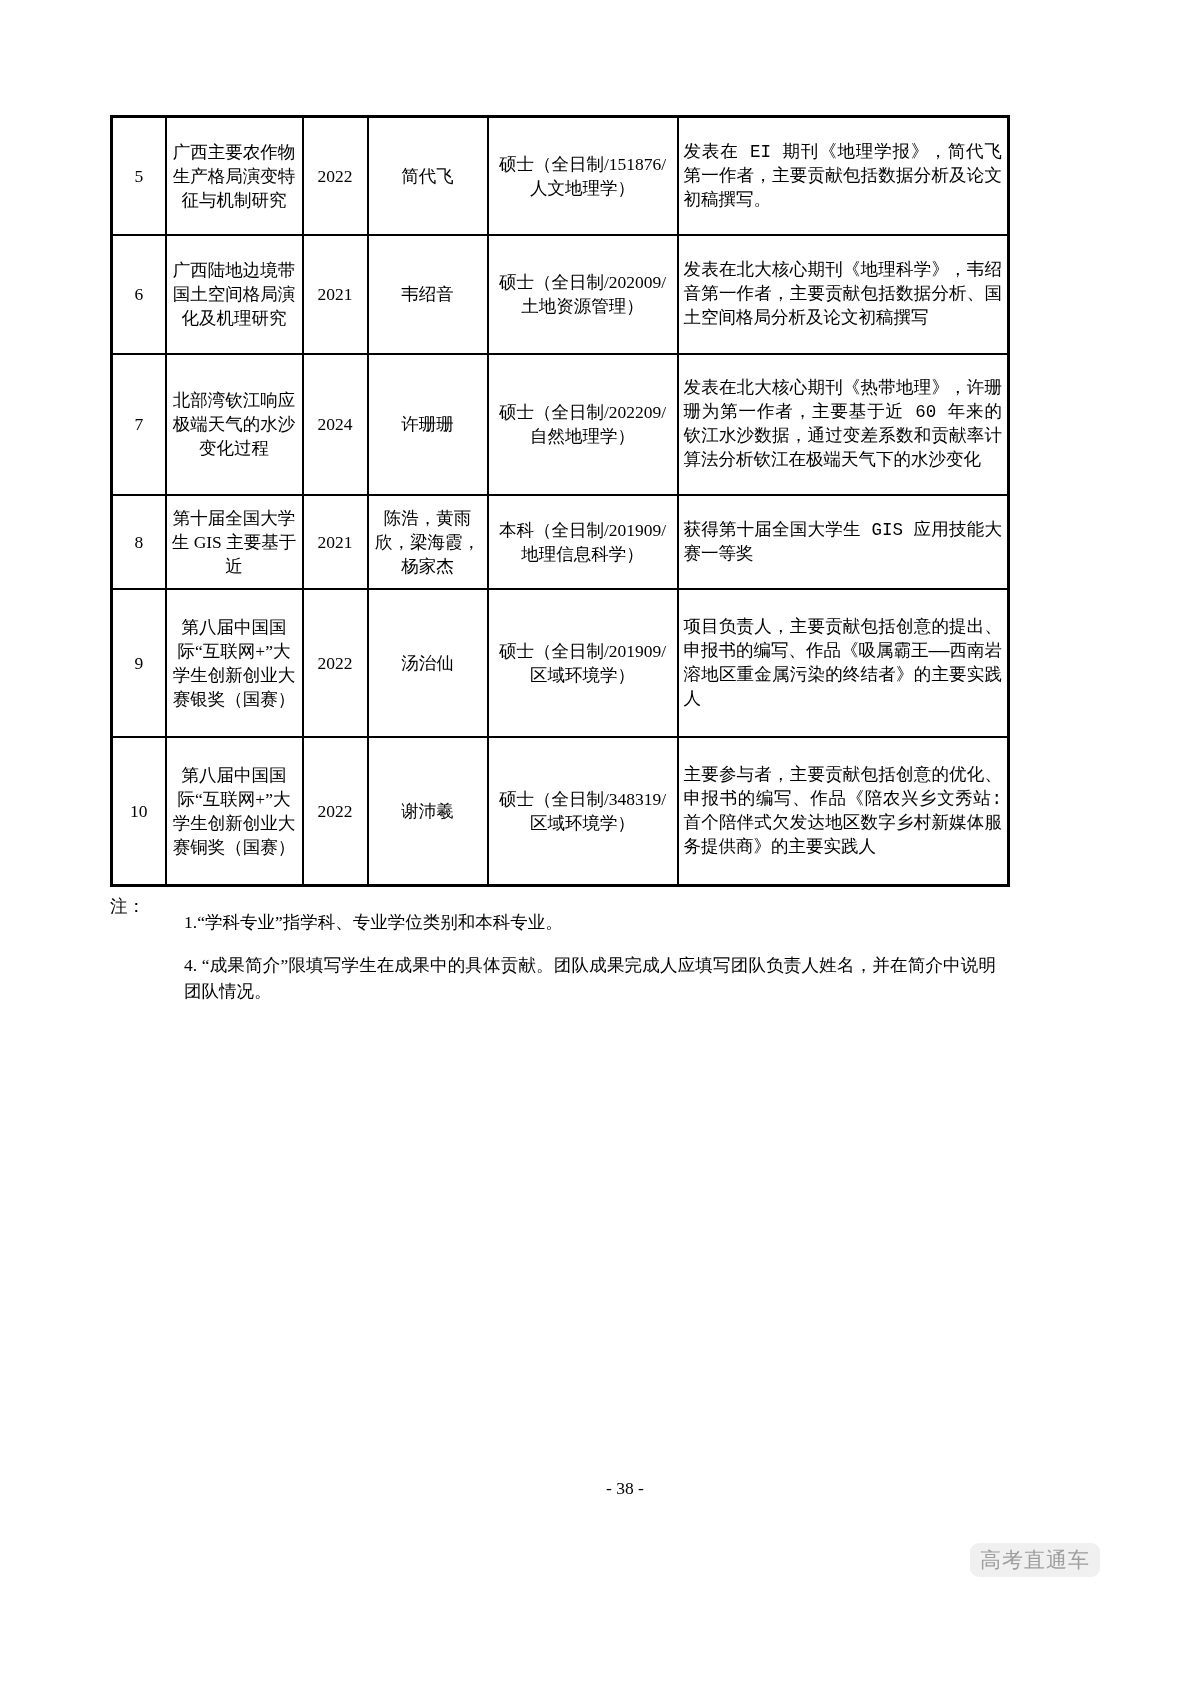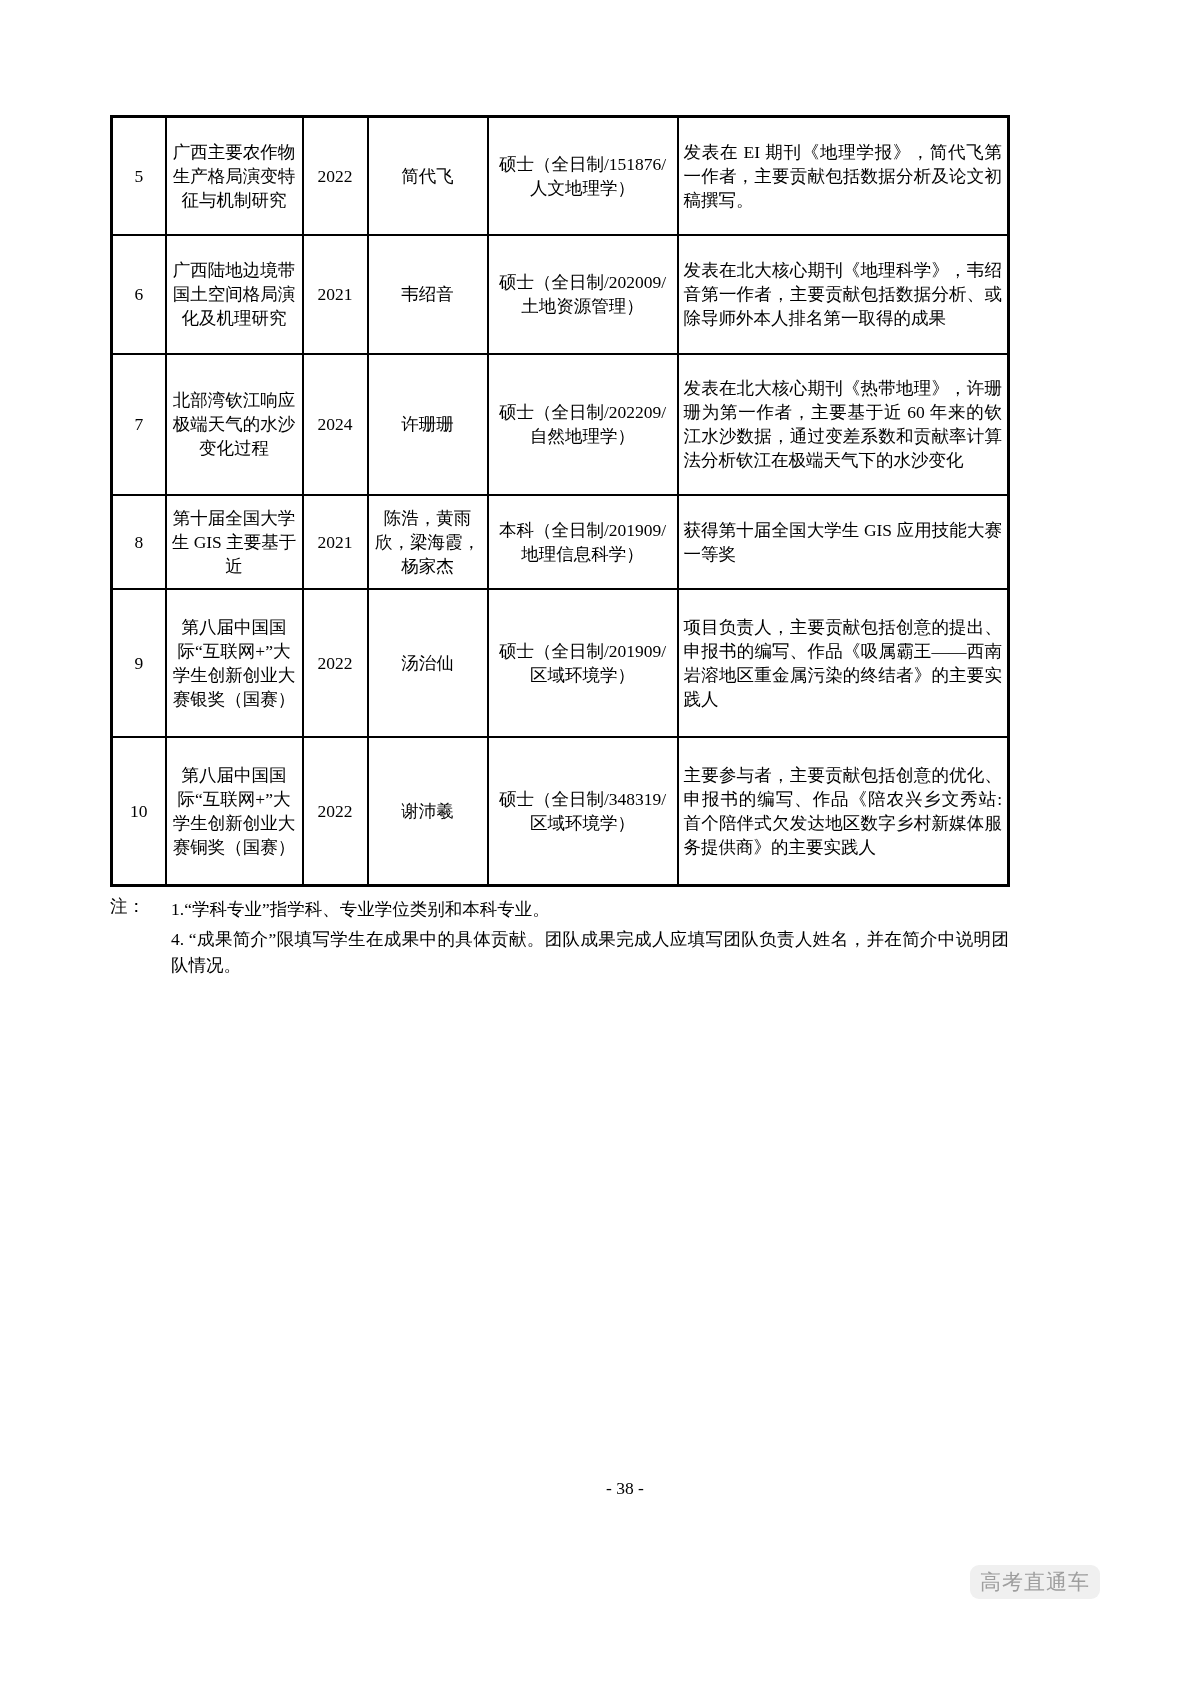--- a/index.html
+++ b/index.html
@@ -24,62 +24,61 @@
   }
   table.results td {
     border: 2px solid #000;
     font-size: 17.5px;
     line-height: 24px;
     vertical-align: middle;
     padding: 4px 5px;
     word-break: break-word;
   }
   td.c { text-align: center; }
-  td.desc { text-align: justify; padding: 6px 9px; }
+  td.desc { text-align: justify; padding: 6px 9px; font-family: Liberation Mono, monospace; }
   tr.r5  { height: 118px; }
   tr.r6  { height: 119px; }
   tr.r7  { height: 141px; }
   tr.r8  { height: 94px;  }
   tr.r9  { height: 148px; }
   tr.r10 { height: 149px; }
 
   
   .notes {
     position: absolute; left: 110px; top: 893px;
     width: 902px;
     font-size: 17.5px;
     line-height: 26.5px;
     padding-left: 58px;
   }
   .note-label {
     position: absolute; left: 0; top: 0;
   }
   .note-item {
-    margin: 3px;
+    margin: 16px;
     text-align: justify;
   }
 
   
   .page-number {
     position: absolute; left: 3px; top: 1478px;
     width: 100%;
     text-align: center;
     font-size: 17.5px;
     margin-left: 27px;
   }
   .watermark {
     position: absolute; right: 90px; top: 1543px;
     background: #f0f0f0;
     color: #9e9e9e;
     font-family: "Liberation Sans", "DejaVu Sans", sans-serif;
     font-size: 21px;
     padding: 3px 10px;
     border-radius: 9px;
     letter-spacing: 1px;
-    margin-top: 22px;
   }
 </style>
 </head>
 <body>
 
 <div class="page">
 
   <table class="results">
     <colgroup>
       <col style="width:54px">
@@ -97,21 +96,21 @@
         <td class="c">简代飞</td>
         <td class="c">硕士（全日制/151876/人文地理学）</td>
         <td class="desc">发表在 EI 期刊《地理学报》，简代飞第一作者，主要贡献包括数据分析及论文初稿撰写。</td>
       </tr>
       <tr class="r6">
         <td class="c">6</td>
         <td class="c">广西陆地边境带国土空间格局演化及机理研究</td>
         <td class="c">2021</td>
         <td class="c">韦绍音</td>
         <td class="c">硕士（全日制/202009/土地资源管理）</td>
-        <td class="desc">发表在北大核心期刊《地理科学》，韦绍音第一作者，主要贡献包括数据分析、或除导师外本人排名第一取得的成果</td>
+        <td class="desc">发表在北大核心期刊《地理科学》，韦绍音第一作者，主要贡献包括数据分析、国土空间格局分析及论文初稿撰写</td>
       </tr>
       <tr class="r7">
         <td class="c">7</td>
         <td class="c">北部湾钦江响应极端天气的水沙变化过程</td>
         <td class="c">2024</td>
         <td class="c">许珊珊</td>
         <td class="c">硕士（全日制/202209/自然地理学）</td>
         <td class="desc">发表在北大核心期刊《热带地理》，许珊珊为第一作者，主要基于近 60 年来的钦江水沙数据，通过变差系数和贡献率计算法分析钦江在极端天气下的水沙变化</td>
       </tr>
       <tr class="r8">

